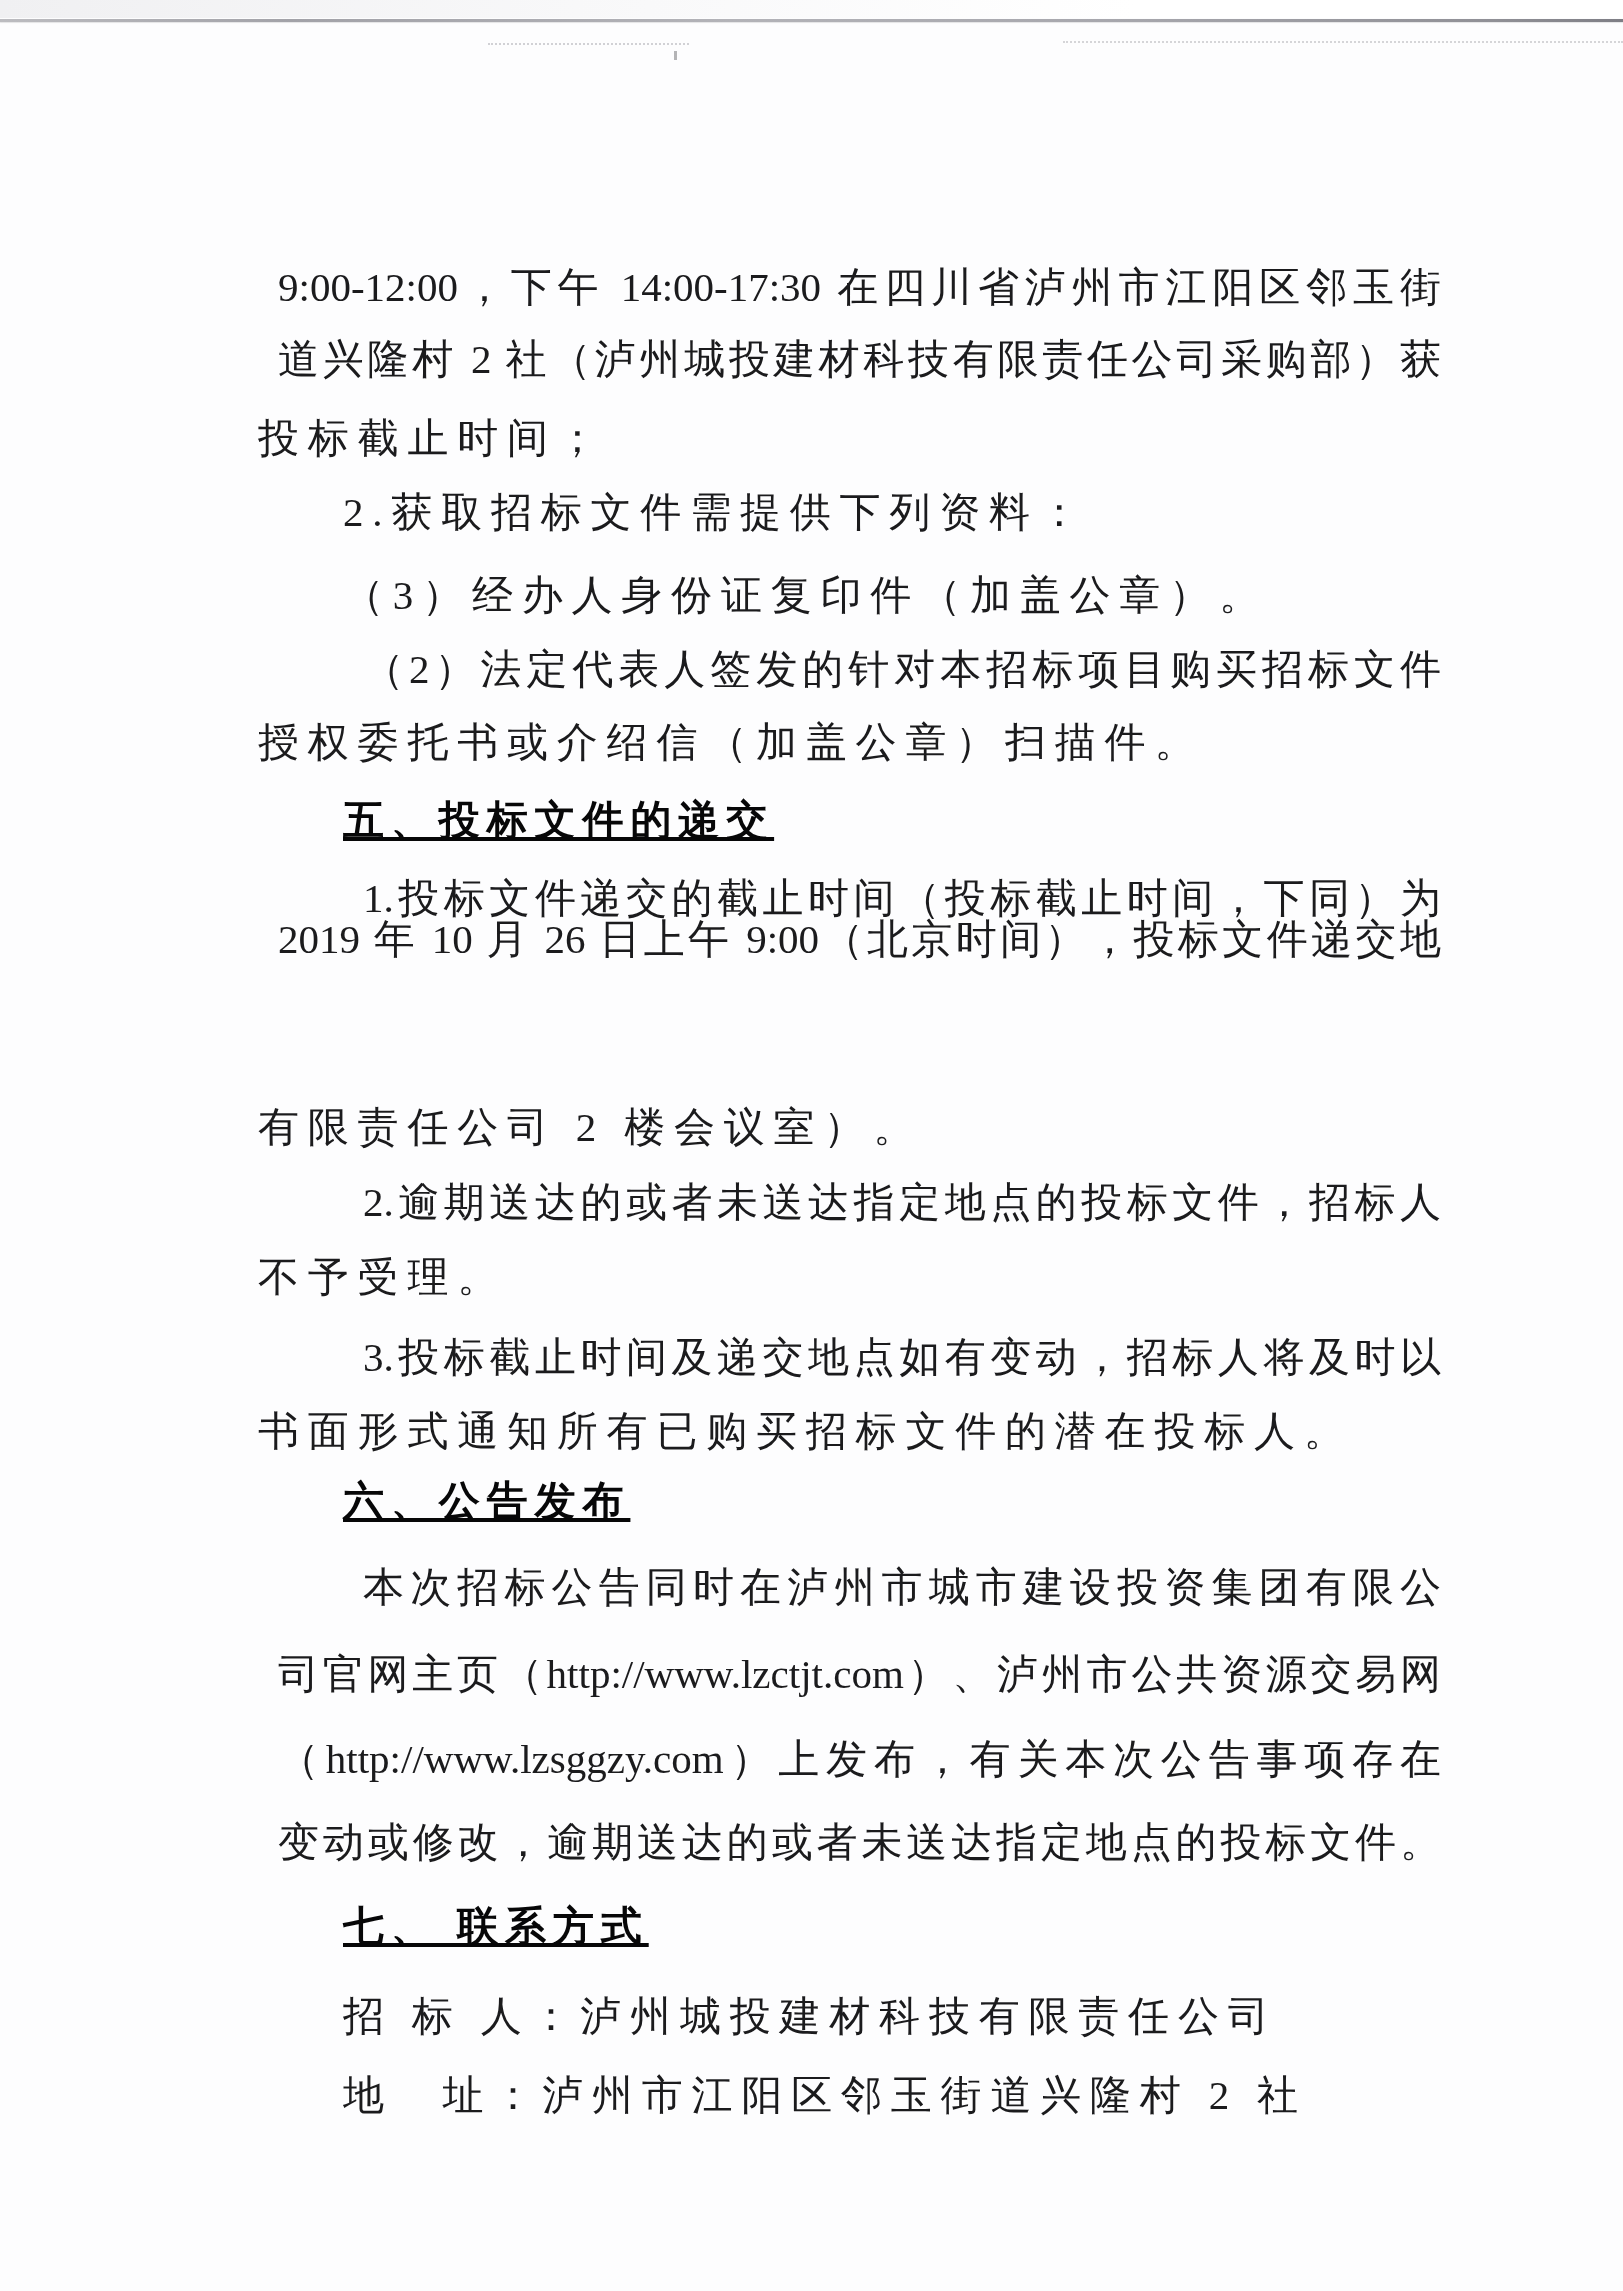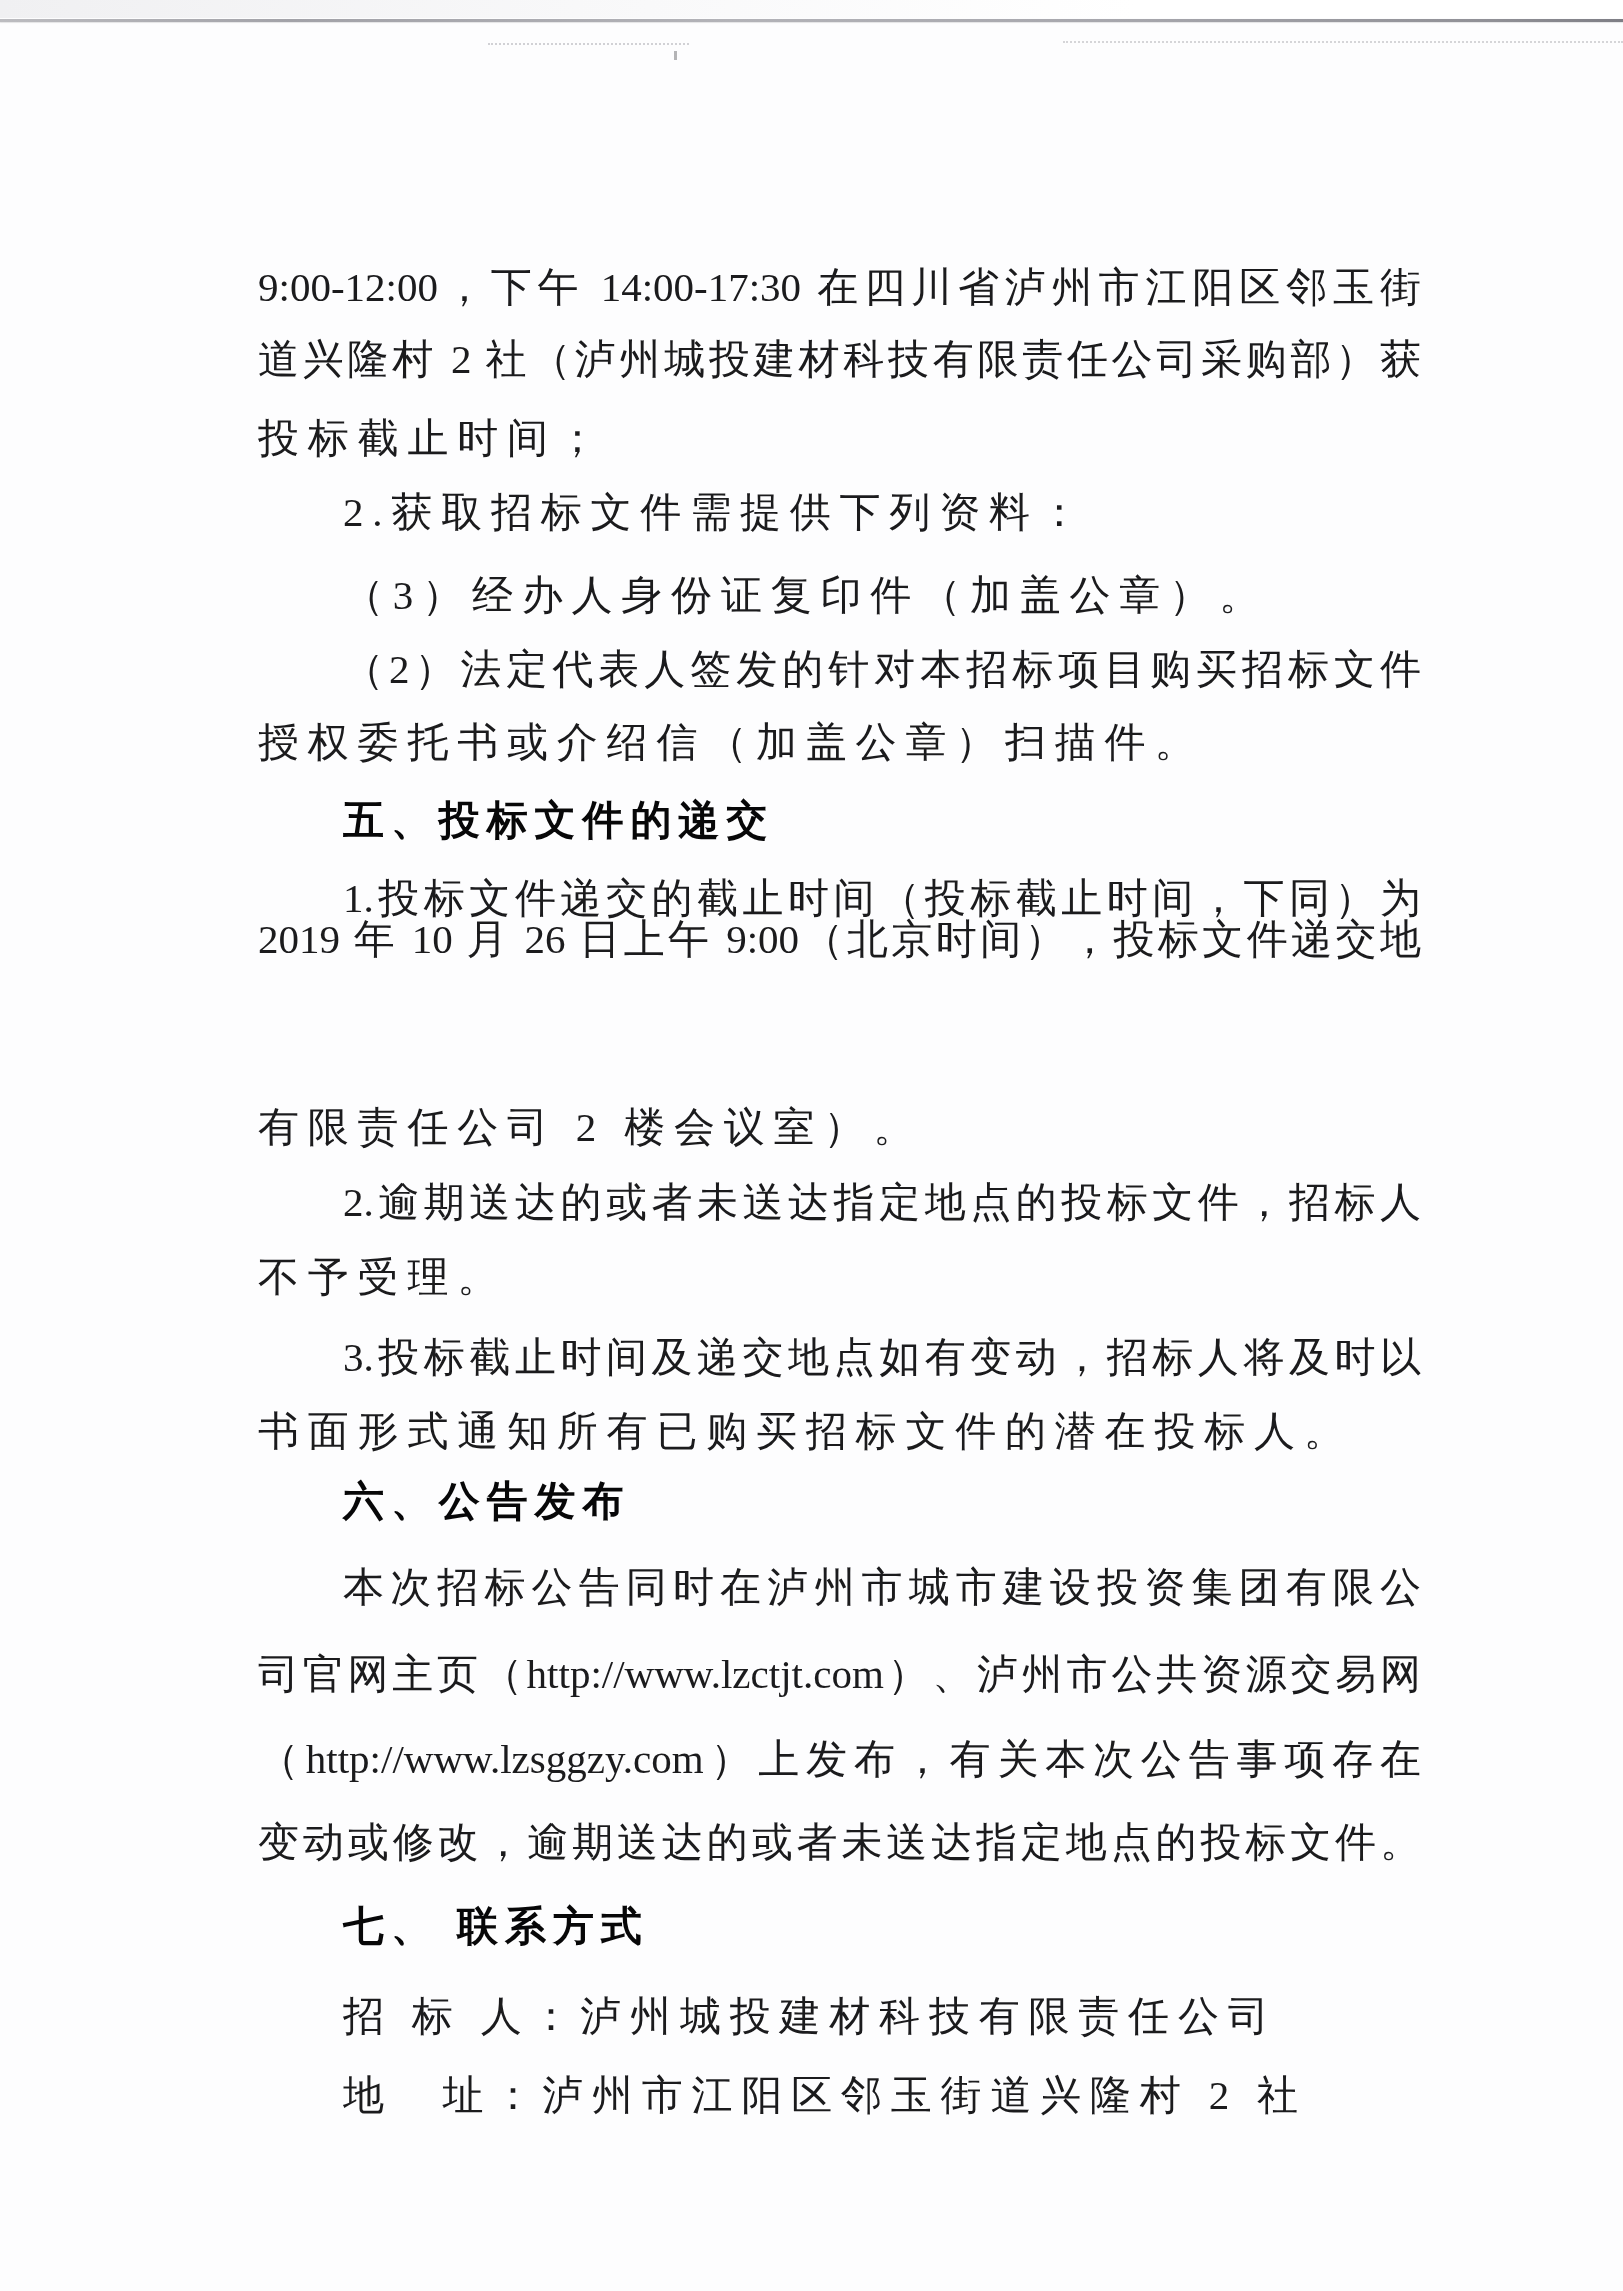--- a/index.html
+++ b/index.html
@@ -45,29 +45,31 @@
     color:#1b1b1d;
     letter-spacing:8.8px;
     text-align:left;
     white-space:nowrap;
   }
   .j{
     letter-spacing:0;
     white-space:normal;
     text-align:justify;
     text-align-last:justify;
+    margin-left:20px;
   }
   .ind{
     left:343px;width:1078px;
   }
   .hd{
     font-family:"Liberation Sans", sans-serif;
     font-weight:700;
     color:#070708;
     letter-spacing:6.9px;
+    text-decoration:underline;
   }
 </style>
 </head>
 <body>
 
 <div class="page">
 
   <div class="scan-band"></div>
   <div class="scan-line"></div>
   <div class="scan-dots-a"></div>

